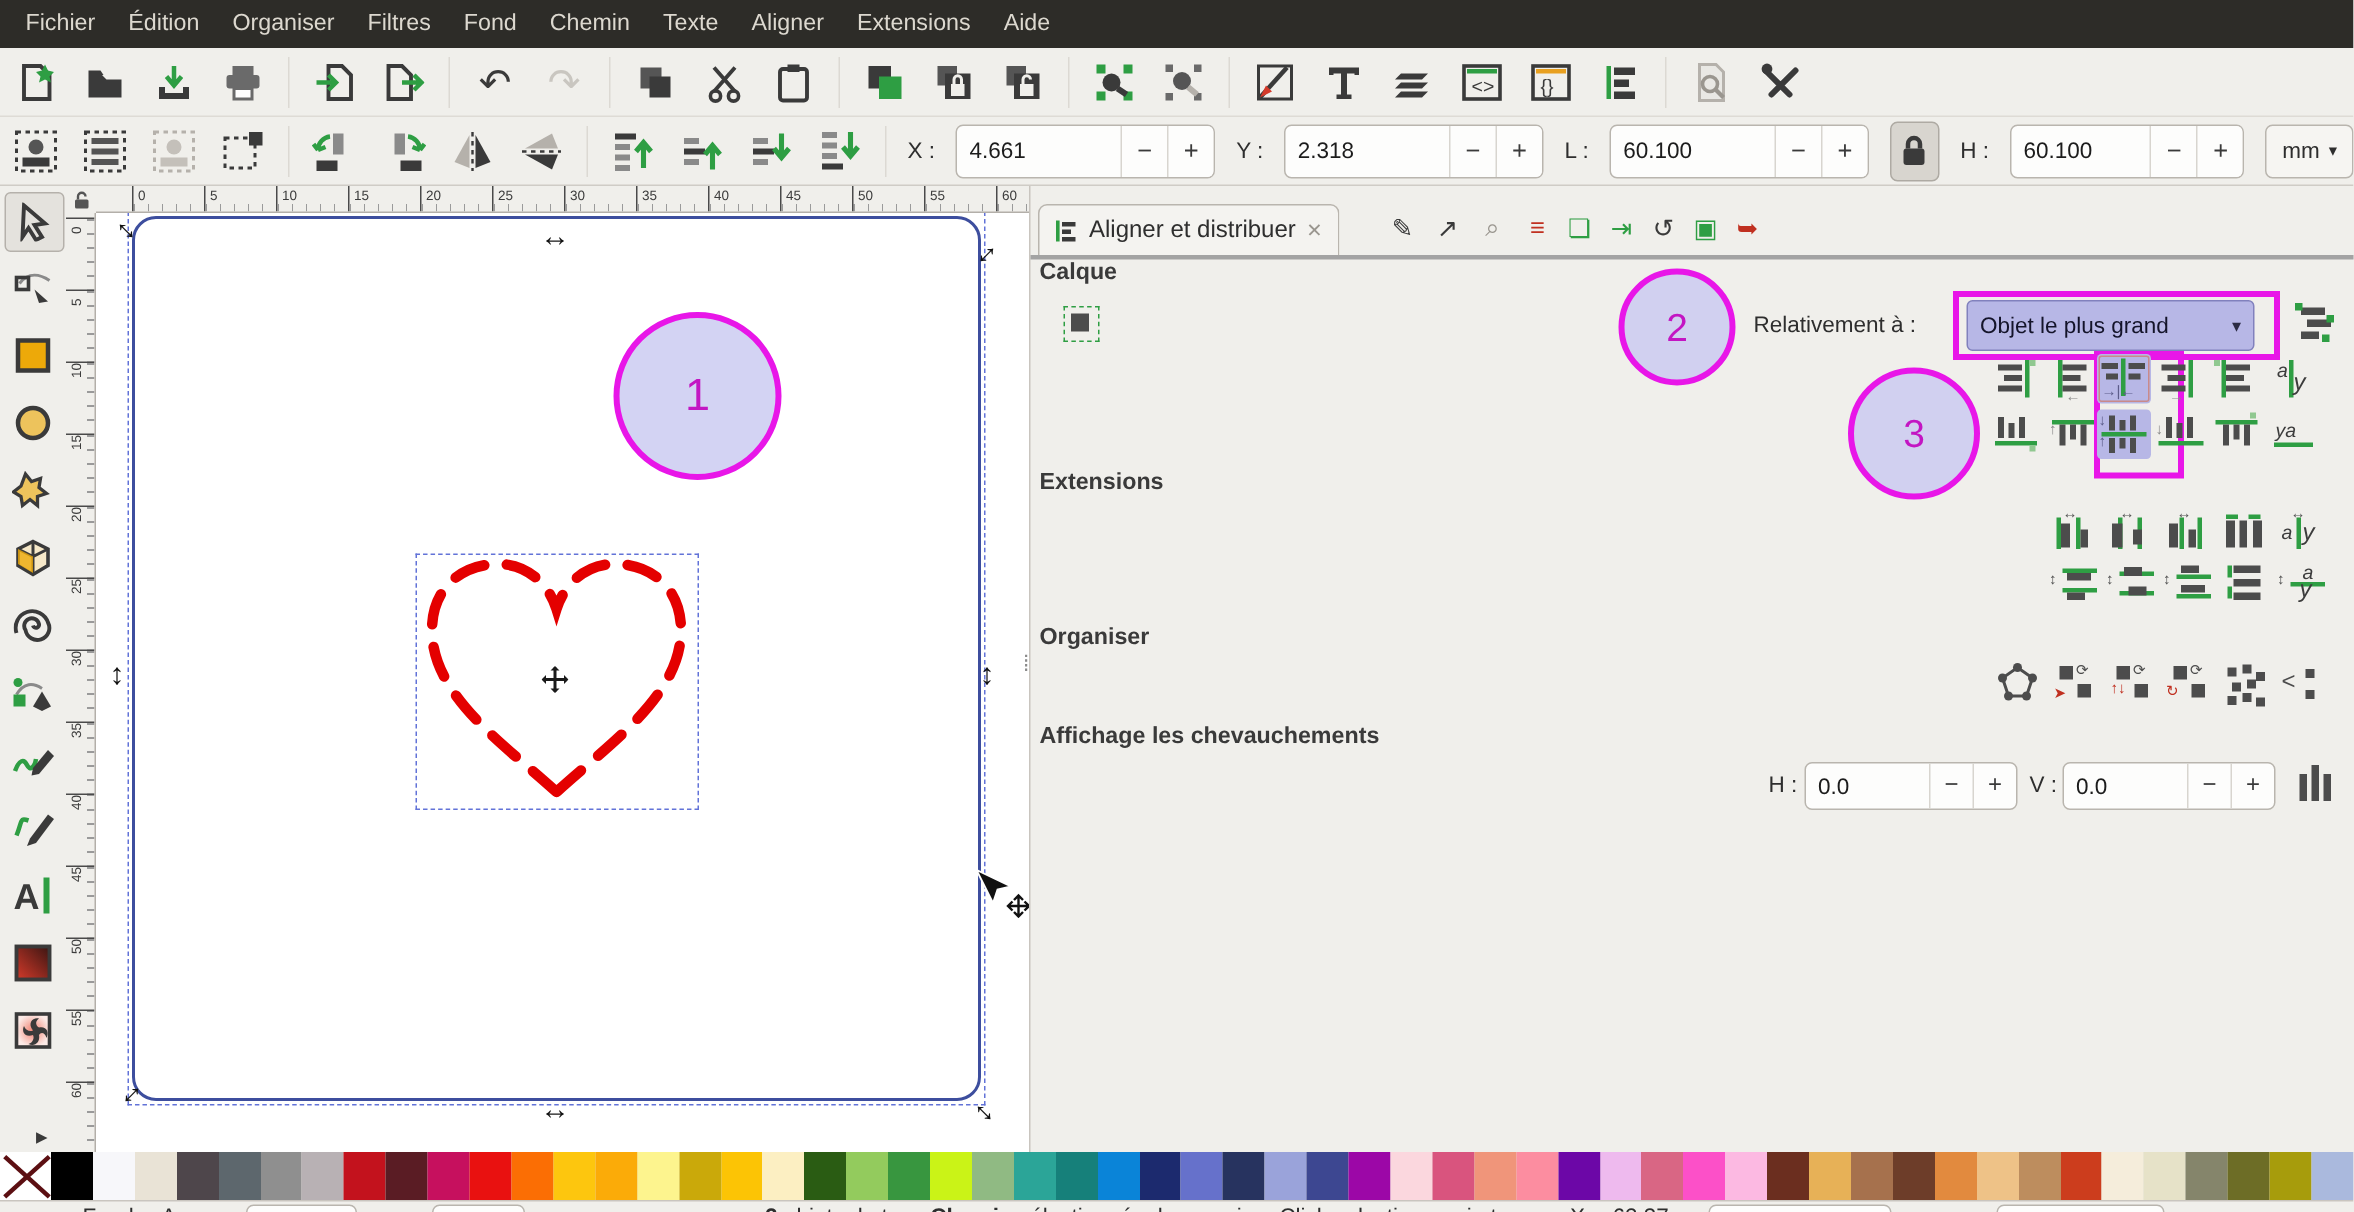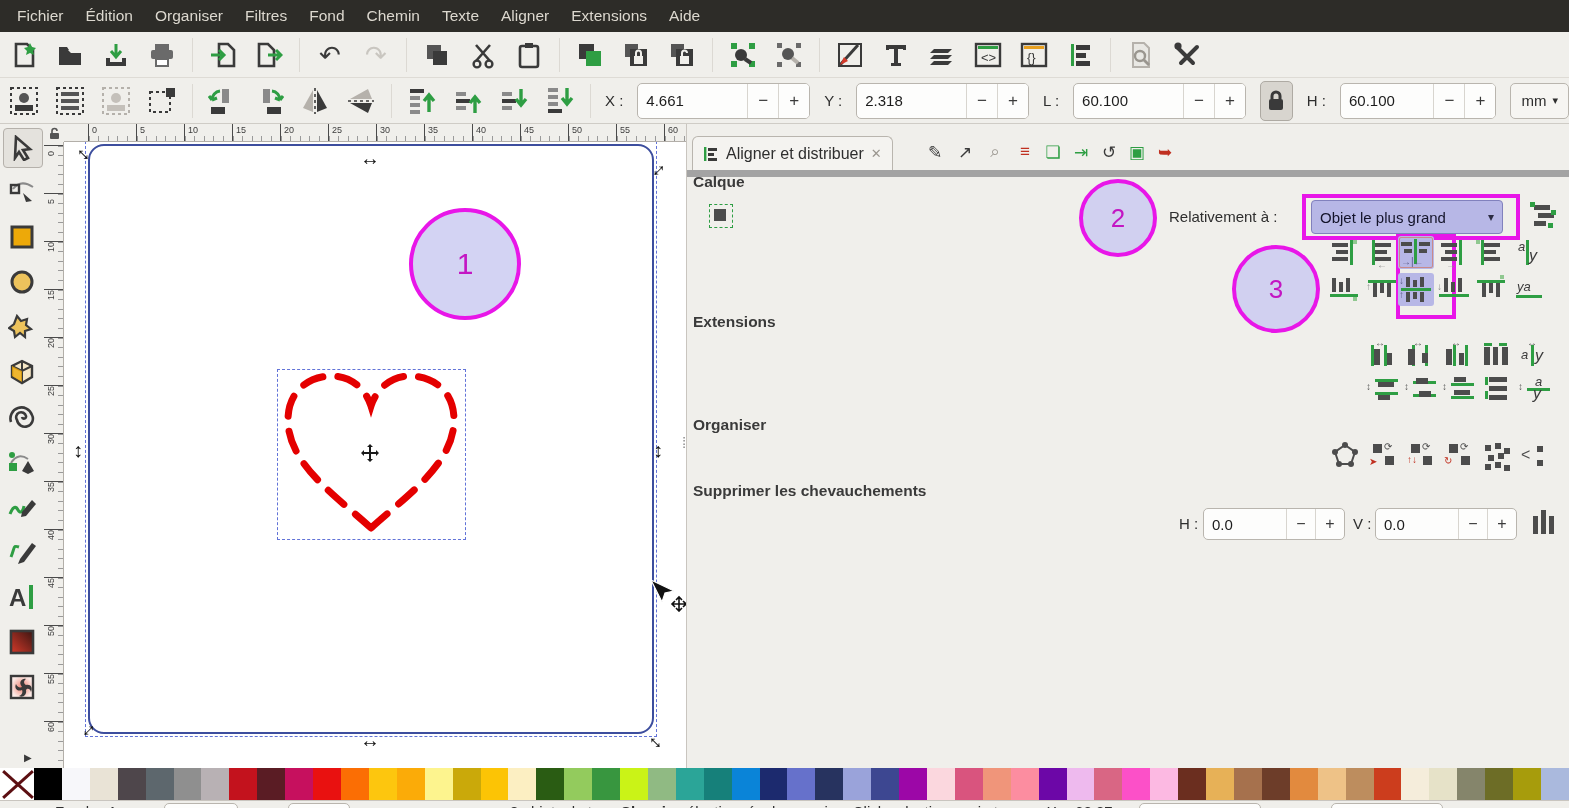--- a/index.html
+++ b/index.html
@@ -37,21 +37,21 @@
   #page{position:absolute;left:24px;top:2px;width:562px;height:586px;border:2px solid #3d4e9e;border-radius:16px;background:#fff}
   #pagesel{position:absolute;left:21px;top:-1px;width:570px;height:594px;border:1px dashed #6273d8}
   #heartbox{position:absolute;left:213px;top:227px;width:187px;height:169px;border:1px dashed #6273d8}
   .handle{position:absolute;font-size:20px;font-weight:bold;color:#111;width:24px;text-align:center;line-height:1}
   #centermark{position:absolute;left:297px;top:302px}
   #annot1{position:absolute;left:345px;top:66px;width:104px;height:104px;border-radius:50%;border:4px solid #e816e8;background:rgba(201,201,240,.82);display:flex;align-items:center;justify-content:center;font-size:30px;color:#c316c3}
   .annotcirc{border-radius:50%;border:4px solid #e816e8;background:rgba(201,201,240,.82);display:flex;align-items:center;justify-content:center;font-size:26px;color:#c316c3;position:absolute}
   #cursor{position:absolute;left:584px;top:436px}
   
   #panel{position:absolute;left:686px;top:124px;width:883px;height:644px;background:#f0efeb;border-left:1px solid #c9c5bf;box-sizing:border-box}
-  #tabstrip{position:absolute;left:0;top:12px;width:883px;height:34px;border-bottom:7px solid #a3a3a3}
+  #tabstrip{position:absolute;left:0;top:12px;width:883px;height:34px;border-bottom:3px solid #a3a3a3}
   #paneltab{position:absolute;left:5px;top:0;height:33px;background:#f4f3f0;border:1px solid #b9b5ae;border-bottom:none;border-radius:6px 6px 0 0;display:flex;align-items:center;gap:7px;padding:0 10px}
   #paneltab .title{font-size:16px;color:#2e2e2e;white-space:nowrap}
   #paneltab .close{font-size:13px;color:#9a968f}
   .dlgico{position:absolute;top:4px;width:24px;height:24px;display:flex;align-items:center;justify-content:center;font-size:17px}
   .phead{position:absolute;font-size:15.5px;font-weight:bold;color:#3a3a3a;white-space:nowrap}
   .abtn{position:absolute;width:36px;height:33px;border-radius:3px}
   .abtn.sel{background:#b7b7e6}
   .abtn.focus{outline:1px solid #c98a8a;outline-offset:-2px}
   .gvl{position:absolute;width:3px;background:#2e9e43}
   .ghl{position:absolute;height:3px;background:#2e9e43}
@@ -861,21 +861,21 @@
       <span class="dbar" style="left:6px;top:24px;width:6px;height:6px"></span>
       <span class="dbar" style="left:16px;top:22px;width:6px;height:6px"></span>
       <span class="dbar" style="left:25px;top:25px;width:6px;height:6px"></span>
   </span>
   <span class="abtn" style="left:830px;top:316px">
     <span class="aglyph" style="left:4px;top:6px;font-size:16px;color:#4c4c4c">&lt;</span>
       <span class="dbar" style="left:20px;top:6px;width:6px;height:6px"></span>
       <span class="dbar" style="left:20px;top:20px;width:6px;height:6px"></span>
   </span>
 
-  <span class="phead" style="left:6px;top:358px">Supprimer les chevauchements</span>
+  <span class="phead" style="left:6px;top:358px">Affichage les chevauchements</span>
 
   <span class="plabel" style="left:492px;top:391px">H :</span>
   <div class="spin2" style="left:516px;top:384px;width:142px">
     <span class="val">0.0</span>
       <span class="sbtn">−</span>
       <span class="sbtn">+</span>
   </div>
   <span class="plabel" style="left:666px;top:391px">V :</span>
   <div class="spin2" style="left:688px;top:384px;width:142px">
     <span class="val">0.0</span>

